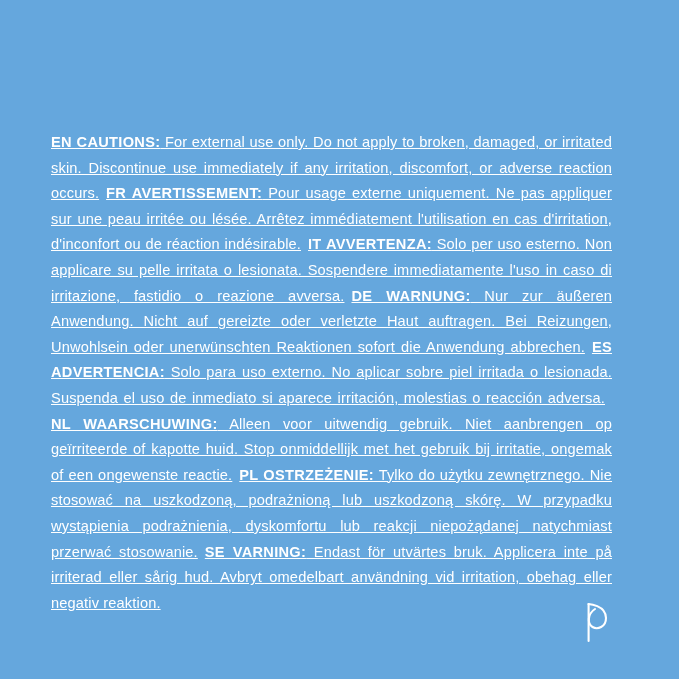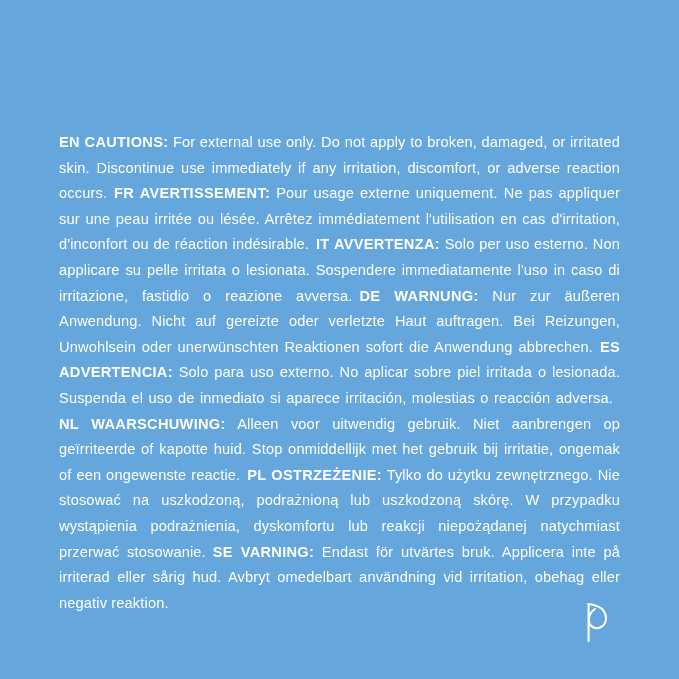--- a/index.html
+++ b/index.html
@@ -16,30 +16,31 @@
     position: absolute;
     left: 0;
     top: 0;
     width: 679px;
     height: 679px;
     background: #65a7dd;
     overflow: hidden;
   }
   .cautions-block {
     position: absolute;
-    left: 59px;
+    left: 51px;
     top: 130px;
     width: 561px;
     color: #ffffff;
     font-size: 14.6px;
     line-height: 25.6px;
     text-align: justify;
     text-justify: inter-word;
     letter-spacing: 0.15px;
     font-weight: 400;
+    text-decoration: underline;
   }
   .cautions-block .lang {
     font-weight: 700;
     letter-spacing: 0.3px;
   }
   .cautions-block .seg {
     white-space: normal;
   }
   .spacer-wide {
     display: inline-block;

